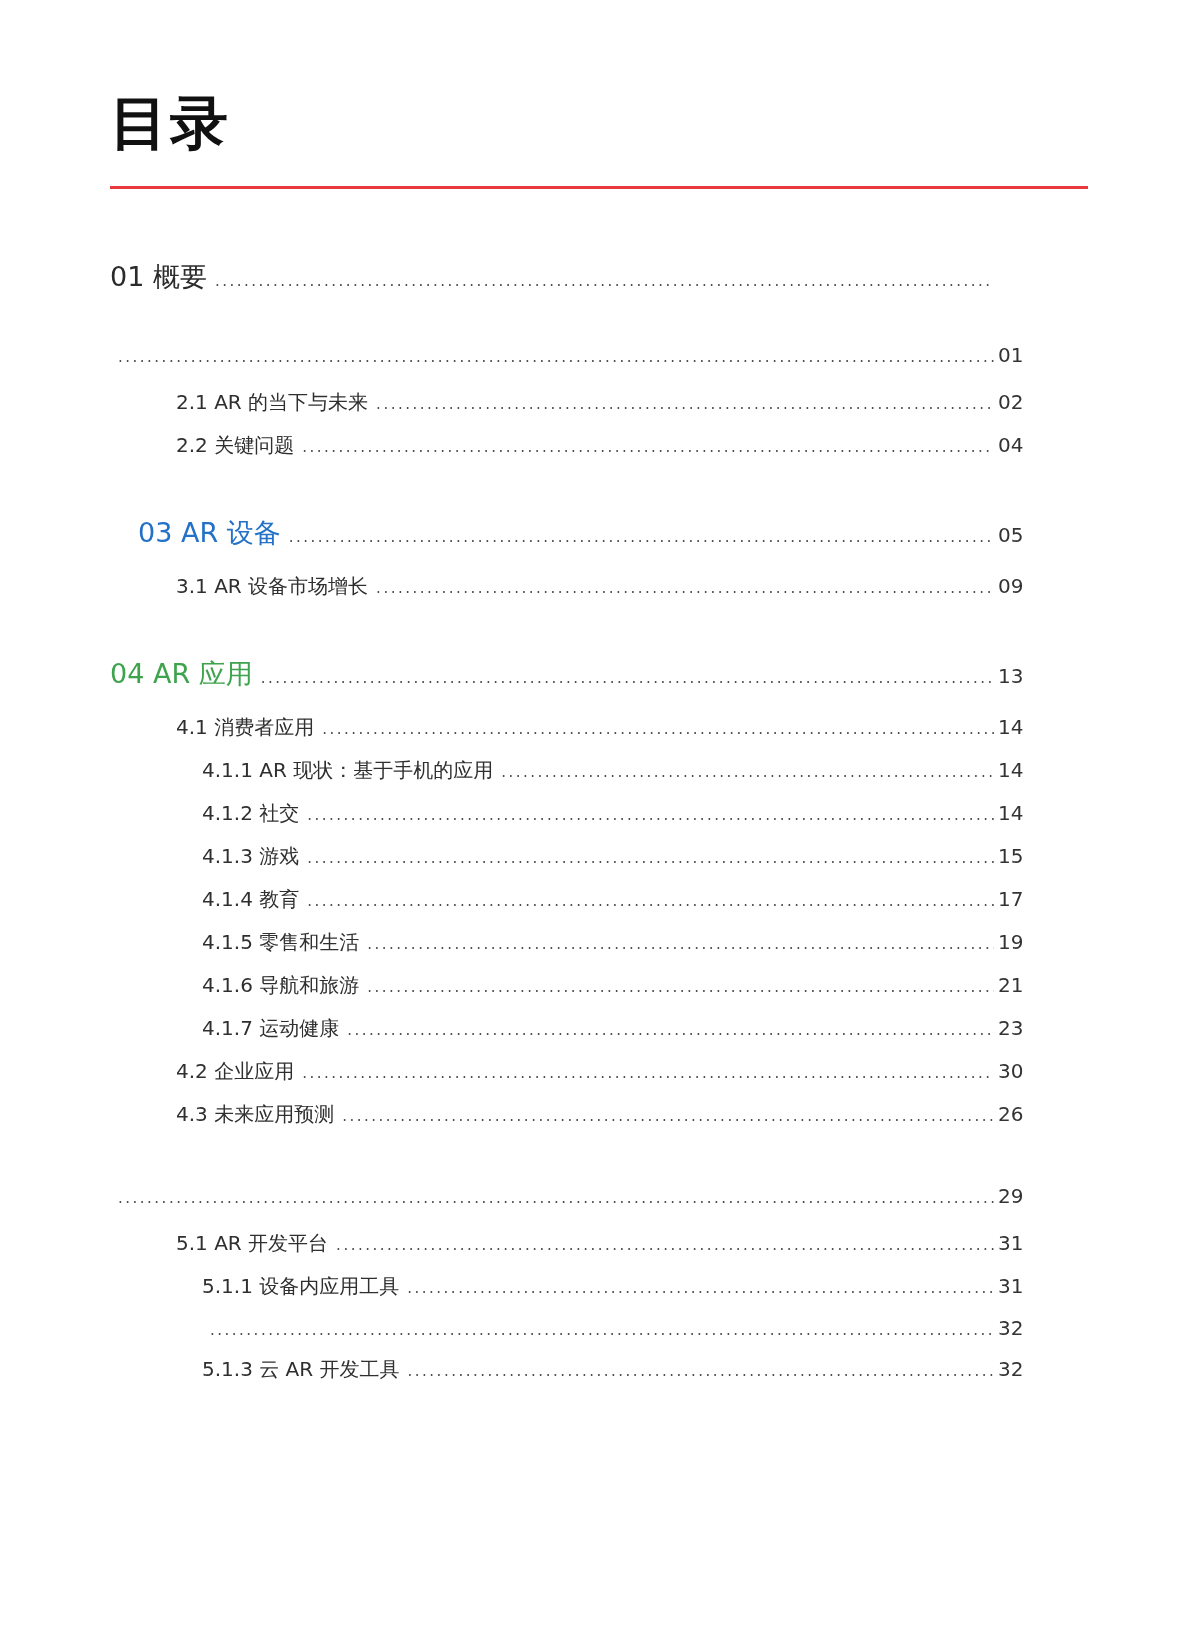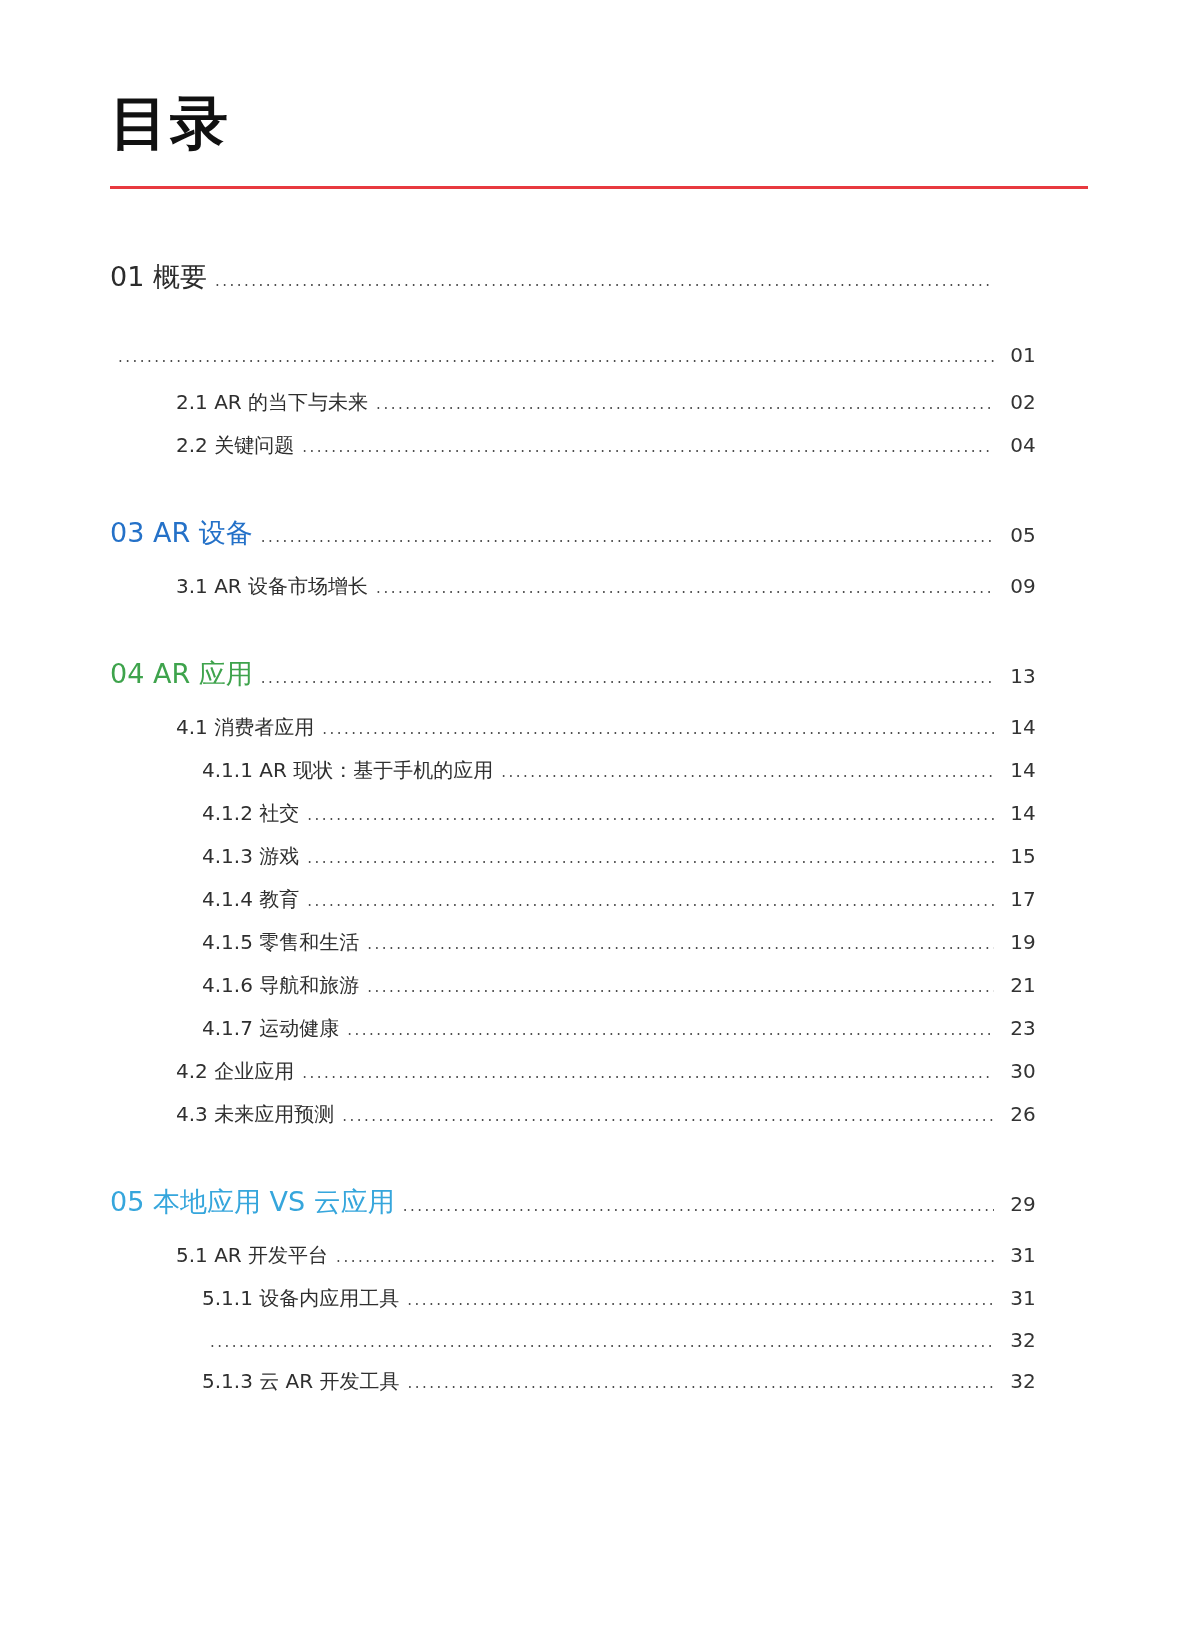--- a/index.html
+++ b/index.html
@@ -59,21 +59,21 @@
     white-space: nowrap;
     font-size: 15px;
     letter-spacing: 2.5px;
     color: #4d4d4d;
     margin: 0 4px 0 8px;
     min-width: 20px;
   }
   .toc-page {
     flex: none;
     width: 50px;
-    text-align: center;
+    text-align: left;
     font-size: 20px;
     color: #333333;
   }
 </style>
 </head>
 <body>
 
 <div class="page">
   <h1 class="doc-title">目录</h1>
   <div class="title-rule" style="background: rgb(232, 57, 63);"></div>
@@ -91,21 +91,21 @@
         <span class="toc-label">2.1 AR 的当下与未来</span>
         <span class="toc-leader">............................................................................................................................................................................................................................................................................................................</span>
         <span class="toc-page">02</span>
       </div>
       <div class="toc-row level2">
         <span class="toc-label">2.2 关键问题</span>
         <span class="toc-leader">............................................................................................................................................................................................................................................................................................................</span>
         <span class="toc-page">04</span>
       </div>
       <div class="toc-row level1">
-        <span class="toc-label" style="color: rgb(36, 113, 200);">03 AR 设备</span>
+        <span class="toc-label" style="color: rgb(36, 113, 200); margin-left: 28px;">03 AR 设备</span>
         <span class="toc-leader">............................................................................................................................................................................................................................................................................................................</span>
         <span class="toc-page">05</span>
       </div>
       <div class="toc-row level2">
         <span class="toc-label">3.1 AR 设备市场增长</span>
         <span class="toc-leader">............................................................................................................................................................................................................................................................................................................</span>
         <span class="toc-page">09</span>
       </div>
       <div class="toc-row level1">
         <span class="toc-label" style="color: rgb(62, 163, 76);">04 AR 应用</span>
@@ -156,21 +156,20 @@
         <span class="toc-label">4.2 企业应用</span>
         <span class="toc-leader">............................................................................................................................................................................................................................................................................................................</span>
         <span class="toc-page">30</span>
       </div>
       <div class="toc-row level2">
         <span class="toc-label">4.3 未来应用预测</span>
         <span class="toc-leader">............................................................................................................................................................................................................................................................................................................</span>
         <span class="toc-page">26</span>
       </div>
       <div class="toc-row level1">
-        <span class="toc-label" style="color: rgb(54, 166, 220);">05 本地应用 VS 云应用</span>
         <span class="toc-leader">............................................................................................................................................................................................................................................................................................................</span>
         <span class="toc-page">29</span>
       </div>
       <div class="toc-row level2">
         <span class="toc-label">5.1 AR 开发平台</span>
         <span class="toc-leader">............................................................................................................................................................................................................................................................................................................</span>
         <span class="toc-page">31</span>
       </div>
       <div class="toc-row level3">
         <span class="toc-label">5.1.1 设备内应用工具</span>

